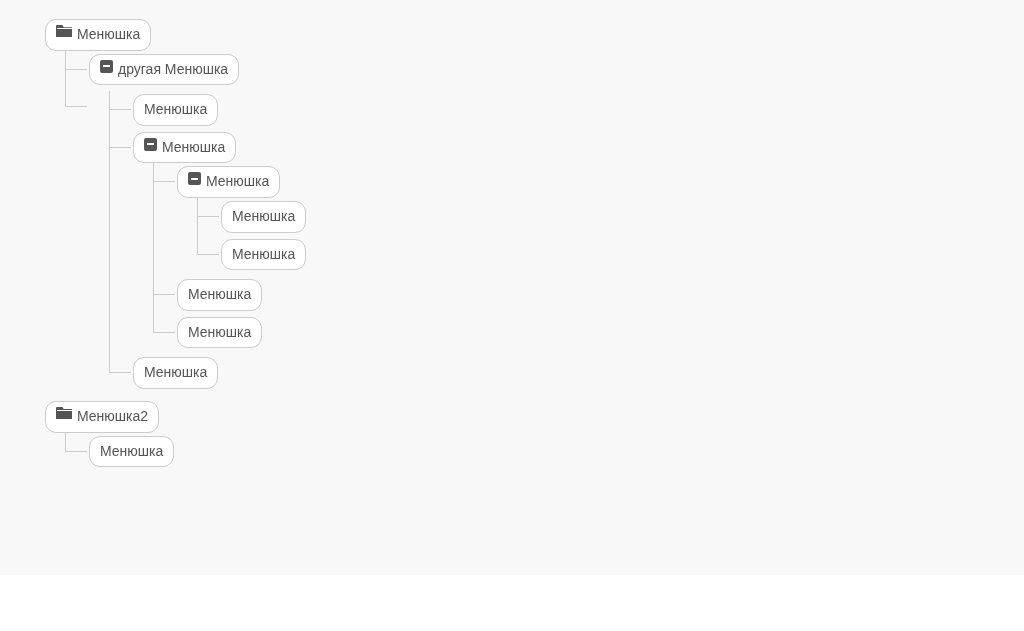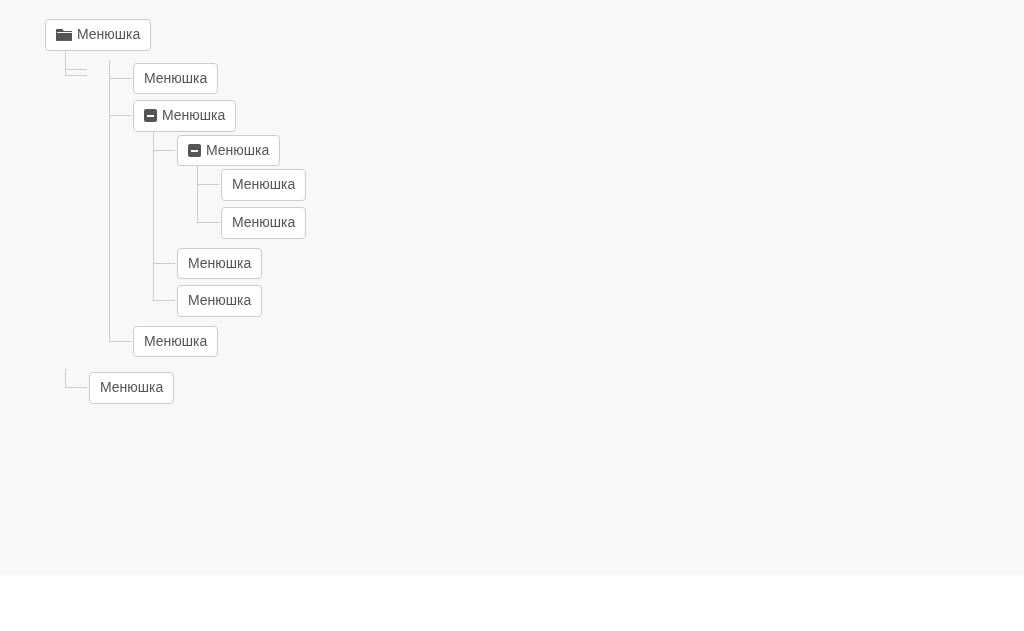--- a/index.html
+++ b/index.html
@@ -39,25 +39,25 @@
     top: 18px;
     left: -24px;
     border-top: 1px solid #ccc;
     width: 22px;
     height: 0;
   }
   ul.tree ul li:last-child::before { height: 18px; }
   
   .node {
     display: inline-flex;
-    align-items: center;
+    align-items: flex-start;
     gap: 5px;
     background: #fff;
     border: 1px solid #ccc;
-    border-radius: 4px;
+    border-radius: 11px;
     padding: 5px 10px;
     color: #555;
     cursor: pointer;
     line-height: 1.4;
     user-select: none;
   }
   
   .ico { display: inline-block; width: 15px; height: 13px; position: relative; flex-shrink: 0; }
   .ico-folder-open {
     width: 16px; height: 12px;
@@ -94,21 +94,24 @@
 </style>
 </head>
 <body>
 
 <div class="page">
   <ul class="tree" id="tree-root">
       <li><span class="node">
           <span class="ico ico-folder-open"></span>
           <span>Менюшка</span>
         </span><ul>
-          <li></li>
+          <li><span class="node">
+              <span class="ico ico-minus"></span>
+              <span>другая Менюшка</span>
+            </span></li>
           <li><ul>
               <li><span class="node">
                   <span>Менюшка</span>
                 </span></li>
               <li><span class="node">
                   <span class="ico ico-minus"></span>
                   <span>Менюшка</span>
                 </span><ul>
                   <li><span class="node">
                       <span class="ico ico-minus"></span>
@@ -126,19 +129,22 @@
                     </span></li>
                   <li><span class="node">
                       <span>Менюшка</span>
                     </span></li>
                 </ul></li>
               <li><span class="node">
                   <span>Менюшка</span>
                 </span></li>
             </ul></li>
         </ul></li>
-      <li><ul>
+      <li><span class="node">
+          <span class="ico ico-folder-open"></span>
+          <span>Менюшка2</span>
+        </span><ul>
           <li><span class="node">
               <span>Менюшка</span>
             </span></li>
         </ul></li>
     </ul>
 </div>
 
 </body></html>

